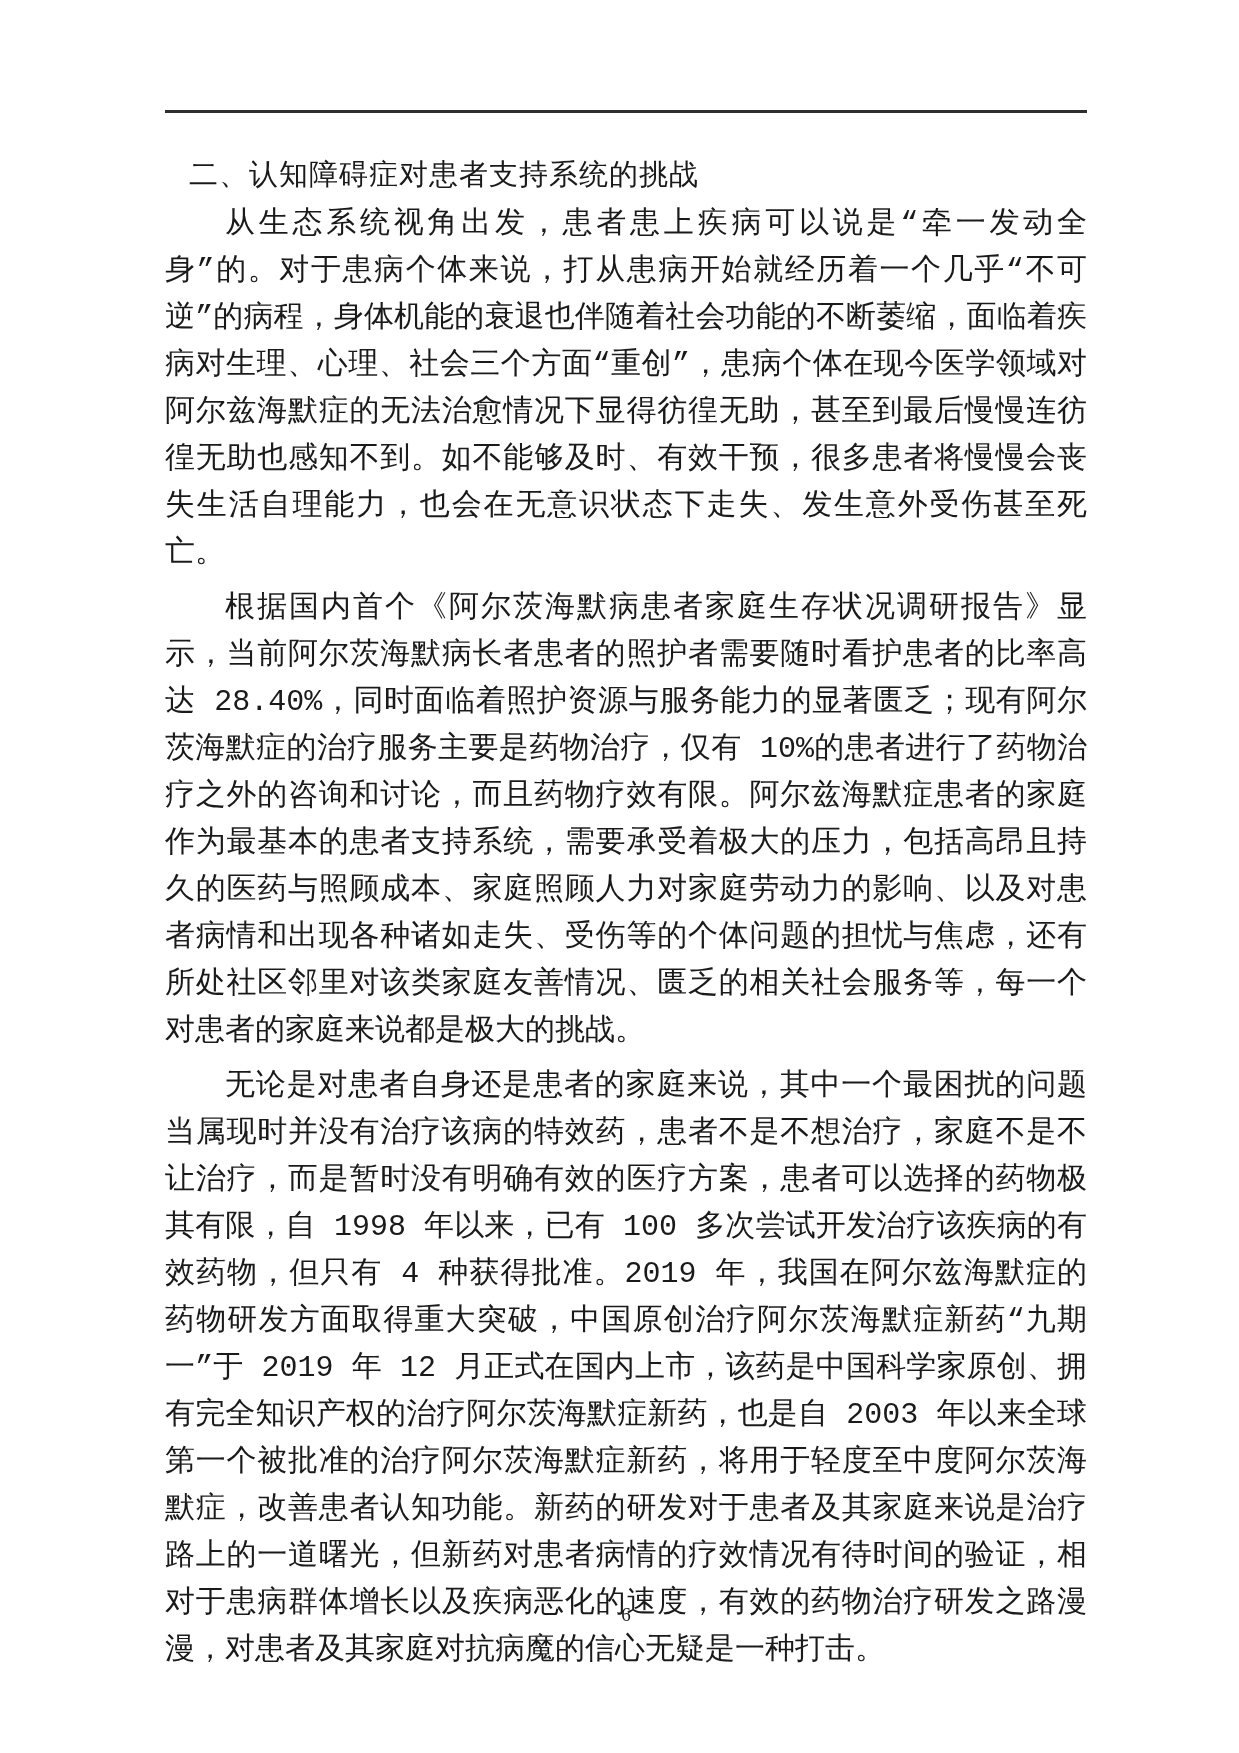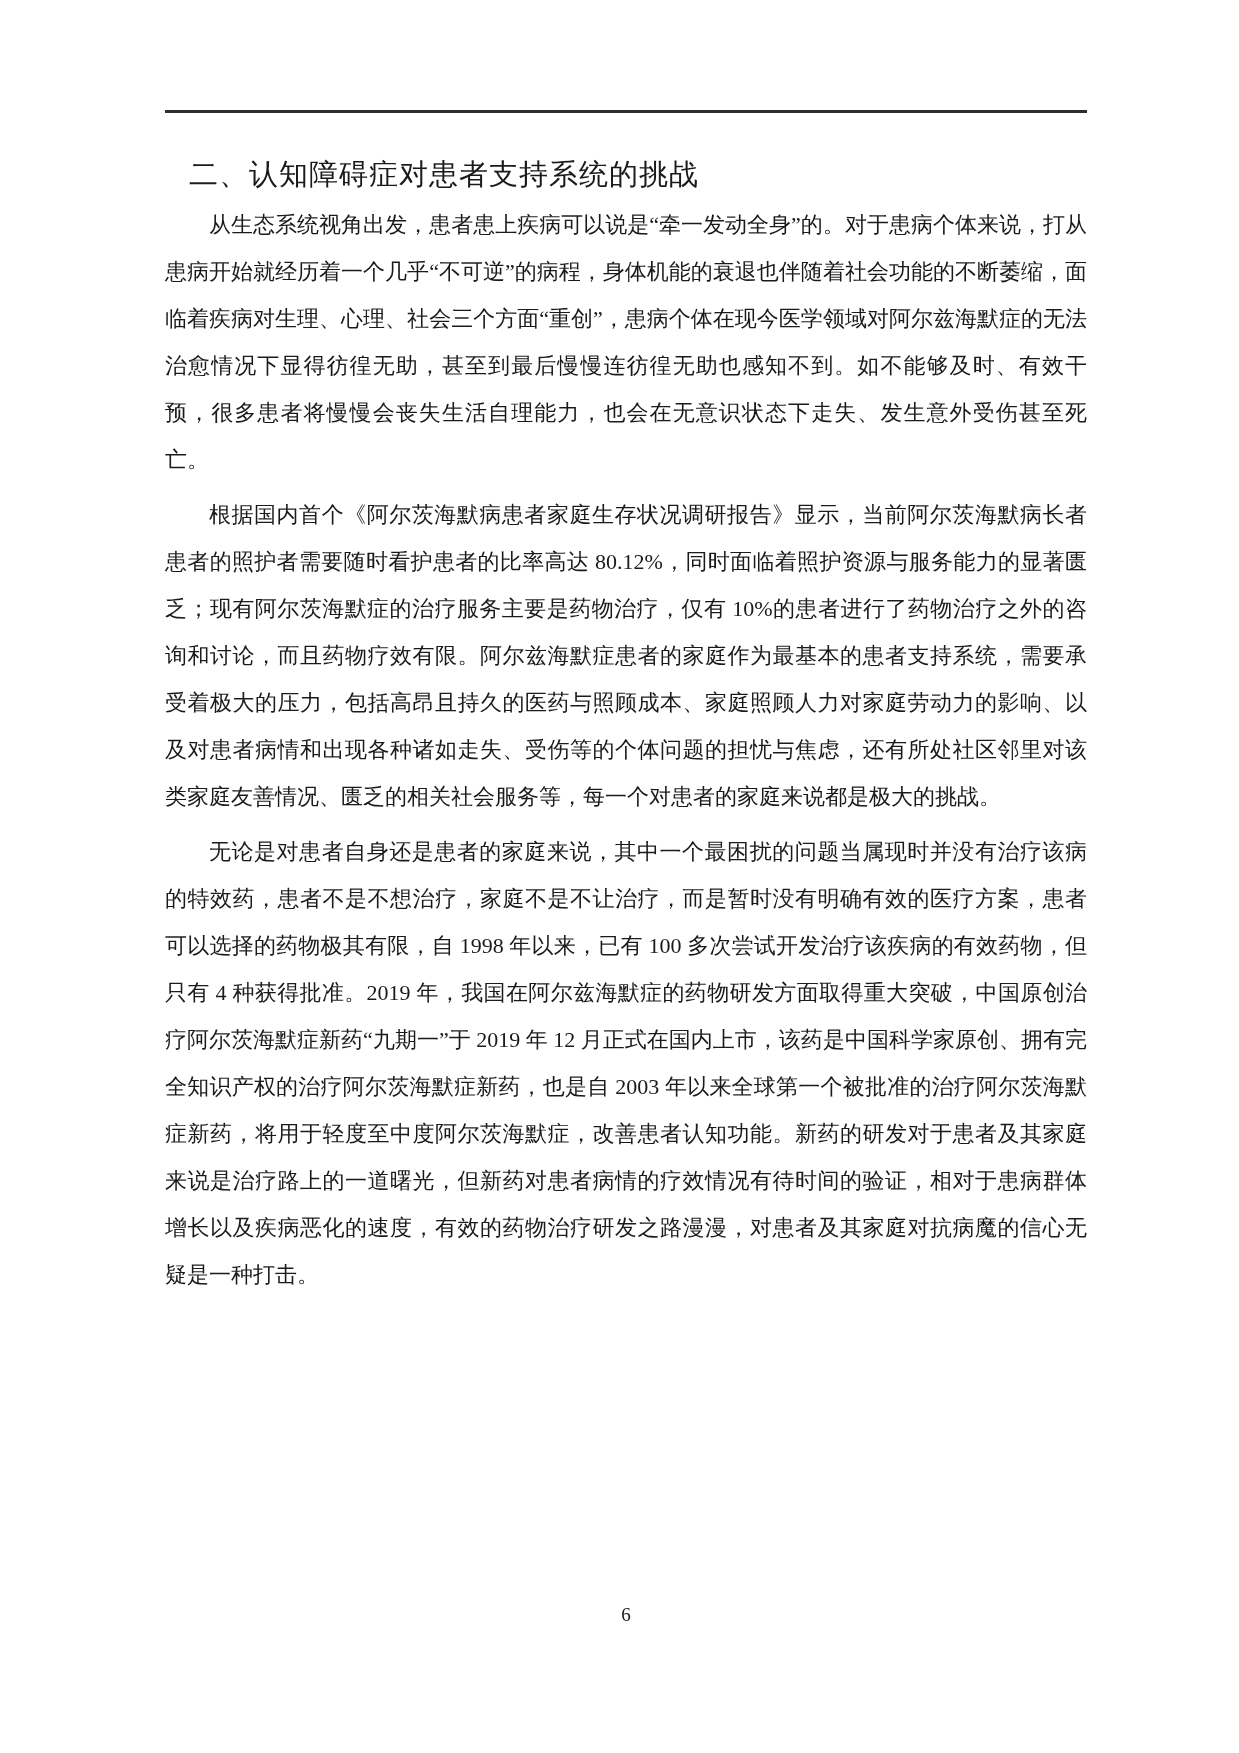--- a/index.html
+++ b/index.html
@@ -37,27 +37,28 @@
     padding-left: 24px;
     letter-spacing: 1px;
   }
   h2.subheading {
     font-size: 23px;
     font-weight: normal;
     line-height: 47px;
     margin: 6px 0 0 0;
   }
   p.body-paragraph {
-    font-size: 22px;
+    font-size: 30px;
     line-height: 47px;
     margin: 8px 0 0 0;
     text-indent: 2em;
     text-align: justify;
     text-justify: inter-ideograph;
     word-break: break-all;
+    font-family: Liberation Mono, monospace;
   }
   .page-footer {
     position: absolute;
     left: 165px;
     top: 1600px;
     width: 922px;
     text-align: center;
   }
   .page-number {
     font-size: 19px;
@@ -73,21 +74,21 @@
 
     <div class="header-rule"></div>
 
     <h1 class="section-heading">二、认知障碍症对患者支持系统的挑战</h1>
 
     <section>
       <p class="body-paragraph">从生态系统视角出发，患者患上疾病可以说是“牵一发动全身”的。对于患病个体来说，打从患病开始就经历着一个几乎“不可逆”的病程，身体机能的衰退也伴随着社会功能的不断萎缩，面临着疾病对生理、心理、社会三个方面“重创”，患病个体在现今医学领域对阿尔兹海默症的无法治愈情况下显得彷徨无助，甚至到最后慢慢连彷徨无助也感知不到。如不能够及时、有效干预，很多患者将慢慢会丧失生活自理能力，也会在无意识状态下走失、发生意外受伤甚至死亡。</p>
     </section>
 
     <section>
-      <p class="body-paragraph">根据国内首个《阿尔茨海默病患者家庭生存状况调研报告》显示，当前阿尔茨海默病长者患者的照护者需要随时看护患者的比率高达 80.12%，同时面临着照护资源与服务能力的显著匮乏；现有阿尔茨海默症的治疗服务主要是药物治疗，仅有 10%的患者进行了药物治疗之外的咨询和讨论，而且药物疗效有限。阿尔兹海默症患者的家庭作为最基本的患者支持系统，需要承受着极大的压力，包括高昂且持久的医药与照顾成本、家庭照顾人力对家庭劳动力的影响、以及对患者病情和出现各种诸如走失、受伤等的个体问题的担忧与焦虑，还有所处社区邻里对该类家庭友善情况、匮乏的相关社会服务等，每一个对患者的家庭来说都是极大的挑战。</p>
+      <p class="body-paragraph">根据国内首个《阿尔茨海默病患者家庭生存状况调研报告》显示，当前阿尔茨海默病长者患者的照护者需要随时看护患者的比率高达 28.40%，同时面临着照护资源与服务能力的显著匮乏；现有阿尔茨海默症的治疗服务主要是药物治疗，仅有 10%的患者进行了药物治疗之外的咨询和讨论，而且药物疗效有限。阿尔兹海默症患者的家庭作为最基本的患者支持系统，需要承受着极大的压力，包括高昂且持久的医药与照顾成本、家庭照顾人力对家庭劳动力的影响、以及对患者病情和出现各种诸如走失、受伤等的个体问题的担忧与焦虑，还有所处社区邻里对该类家庭友善情况、匮乏的相关社会服务等，每一个对患者的家庭来说都是极大的挑战。</p>
     </section>
 
     <section>
       <p class="body-paragraph">无论是对患者自身还是患者的家庭来说，其中一个最困扰的问题当属现时并没有治疗该病的特效药，患者不是不想治疗，家庭不是不让治疗，而是暂时没有明确有效的医疗方案，患者可以选择的药物极其有限，自 1998 年以来，已有 100 多次尝试开发治疗该疾病的有效药物，但只有 4 种获得批准。2019 年，我国在阿尔兹海默症的药物研发方面取得重大突破，中国原创治疗阿尔茨海默症新药“九期一”于 2019 年 12 月正式在国内上市，该药是中国科学家原创、拥有完全知识产权的治疗阿尔茨海默症新药，也是自 2003 年以来全球第一个被批准的治疗阿尔茨海默症新药，将用于轻度至中度阿尔茨海默症，改善患者认知功能。新药的研发对于患者及其家庭来说是治疗路上的一道曙光，但新药对患者病情的疗效情况有待时间的验证，相对于患病群体增长以及疾病恶化的速度，有效的药物治疗研发之路漫漫，对患者及其家庭对抗病魔的信心无疑是一种打击。</p>
     </section>
 
   </div>
 
   <div class="page-footer">
     <span class="page-number">6</span>

